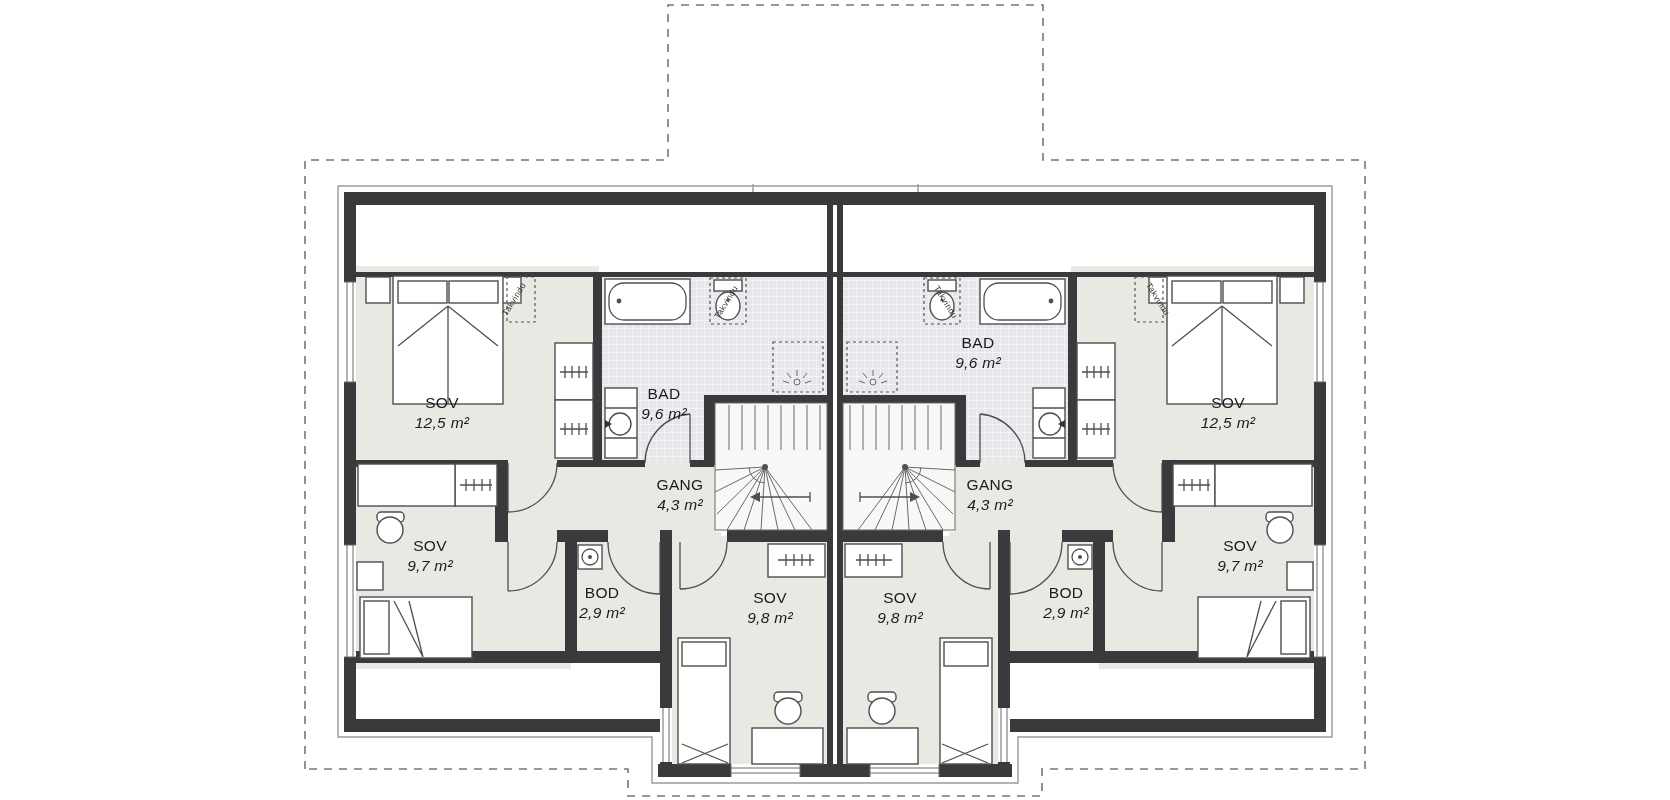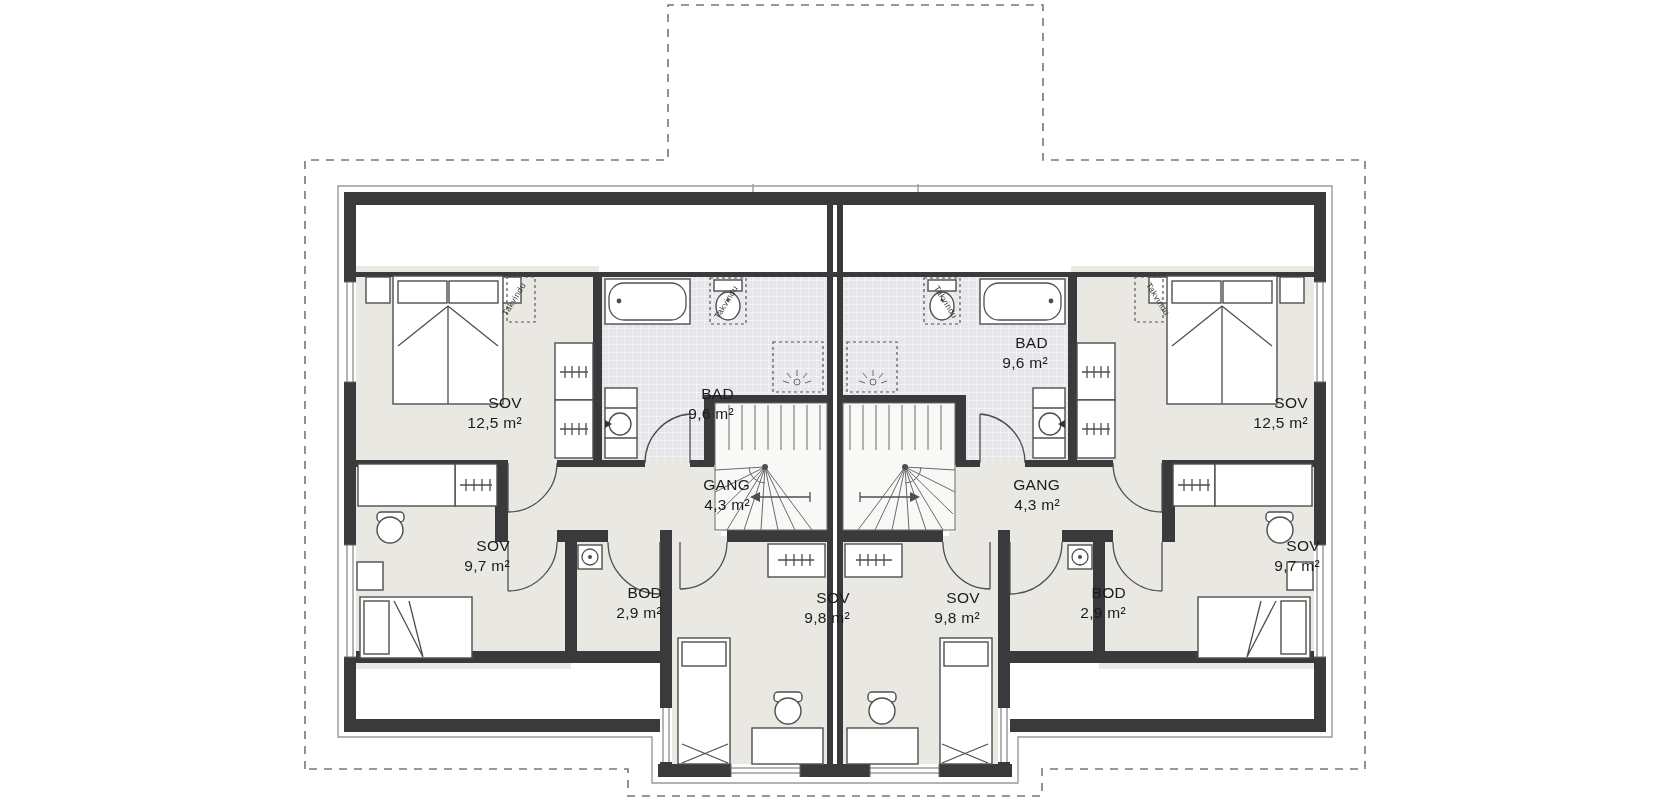--- a/index.html
+++ b/index.html
@@ -7,22 +7,22 @@
   #plan-svg{position:absolute;left:0;top:0;}
   .w{fill:var(--wall,#3a393b);}
   .fl{fill:var(--floor,#eae8e2);}
   .st{fill:#f8f8f6;}
   .fu{fill:#fff;stroke:#4f4f4f;stroke-width:1.4;}
   .fo{fill:none;stroke:#4f4f4f;stroke-width:1.3;}
   .fq{fill:none;stroke:#6a6a6a;stroke-width:1;}
   .dsh{fill:none;stroke:#555;stroke-width:1.2;stroke-dasharray:3 3;}
   .roof{fill:none;stroke:var(--dash,#777);stroke-width:1.6;stroke-dasharray:8 7;}
   .thin{fill:none;stroke:#9a9a9a;stroke-width:1.4;}
-  .lbl{position:absolute;text-align:right;font-size:15.5px;line-height:20px;color:#1b1b1b;letter-spacing:.3px;}
-  .lbl .area{display:block;}
+  .lbl{position:absolute;text-align:center;font-size:15.5px;line-height:20px;color:#1b1b1b;letter-spacing:.3px;}
+  .lbl .area{display:block;font-style:italic;}
   .tkv{position:absolute;width:64px;text-align:center;font-size:8.5px;color:#333;letter-spacing:.4px;}
 </style>
 </head>
 <body>
 
 <div id="canvas">
 <svg id="plan-svg" width="1670" height="800" viewBox="0 0 1670 800">
   <defs>
     <pattern id="tile" width="8" height="8" patternUnits="userSpaceOnUse">
       <rect width="8" height="8" style="fill:var(--tile,#e6e6eb)"></rect>

